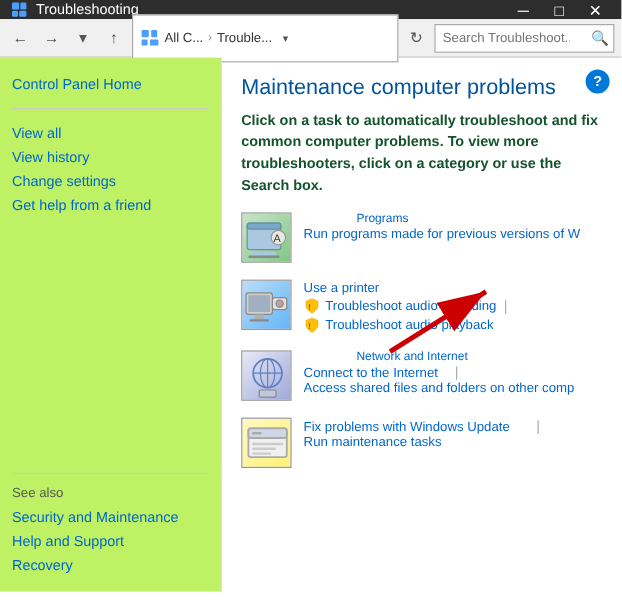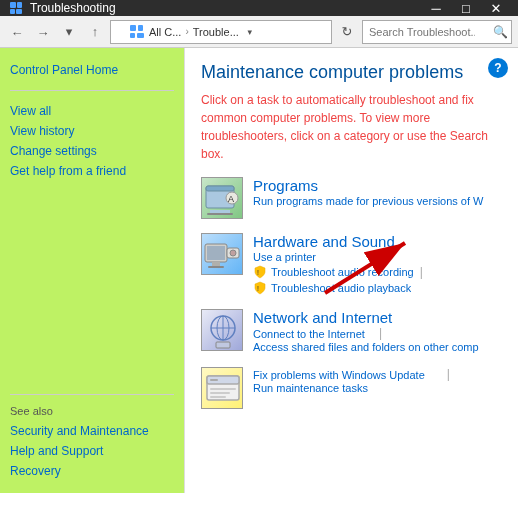--- a/index.html
+++ b/index.html
@@ -70,26 +70,26 @@
       cursor: pointer;
       display: flex;
       align-items: center;
       justify-content: center;
       font-size: 13px;
       color: #555;
     }
     .nav-btn:disabled { color: #bbb; cursor: default; }
     .address-path {
       flex: 1;
-      height: 24px;
+      height: 40px;
       border: 1px solid #aaa;
       background: #fff;
       display: flex;
       align-items: center;
-      padding: 0 18px;
+      padding: 0 6px;
       font-size: 12px;
       gap: 4px;
     }
     .address-segment {
       color: #333;
       font-size: 11px;
     }
     .address-arrow {
       color: #888;
       font-size: 10px;
@@ -182,43 +182,45 @@
       position: relative;
     }
     .content-title {
       font-size: 18px;
       font-weight: normal;
       color: #00529b;
       margin-bottom: 8px;
     }
     .content-desc {
       font-size: 12px;
-      color: #ef4444;
+      color: #14532d;
       line-height: 1.5;
       margin-bottom: 14px;
+      font-weight: bold;
     }
 
     
     .category-item {
       display: flex;
       align-items: flex-start;
       margin-bottom: 14px;
       gap: 10px;
     }
     .category-icon {
       width: 42px;
       height: 42px;
       flex-shrink: 0;
     }
     .category-content { flex: 1; overflow: hidden; }
     .category-name {
-      font-size: 15px;
+      font-size: 10px;
       color: #0066cc;
       cursor: pointer;
       font-weight: normal;
+      margin-left: 44px;
     }
     .category-sub {
       font-size: 11px;
       color: #0066cc;
       cursor: pointer;
       display: block;
       margin-top: 1px;
       white-space: nowrap;
       overflow: hidden;
       text-overflow: ellipsis;
@@ -365,21 +367,20 @@
         <svg width="42" height="42" viewBox="0 0 42 42">
           <rect x="3" y="10" width="22" height="18" rx="2" fill="#d0d0cc" stroke="#888" stroke-width="1"></rect>
           <rect x="5" y="12" width="18" height="14" fill="#a0b0c0"></rect>
           <rect x="25" y="14" width="12" height="10" rx="2" fill="#e0e0dc" stroke="#888" stroke-width="1"></rect>
           <circle cx="31" cy="19" r="3" fill="#c0a0a0" stroke="#888" stroke-width="1"></circle>
           <rect x="10" y="28" width="8" height="4" fill="#b0b0ac"></rect>
           <rect x="6" y="32" width="16" height="2" rx="1" fill="#888"></rect>
         </svg>
       </div>
       <div class="category-content">
-        <div class="category-name">Hardware and Sound</div>
         <a class="category-sub">Use a printer</a>
         <div class="category-sub-with-icon">
           <svg class="sub-shield" width="14" height="14" viewBox="0 0 14 14">
             <path d="M7 1 L12 3 L12 7 C12 10 7 13 7 13 C7 13 2 10 2 7 L2 3 Z" fill="#ffc107" stroke="#e6a800" stroke-width="0.5"></path>
             <text x="4" y="10" font-size="7" fill="#333">!</text>
           </svg>
           <a class="category-sub" style="margin-top:0">Troubleshoot audio recording</a>
           <span class="pipe-separator">|</span>
         </div>
         <div class="category-sub-with-icon">

